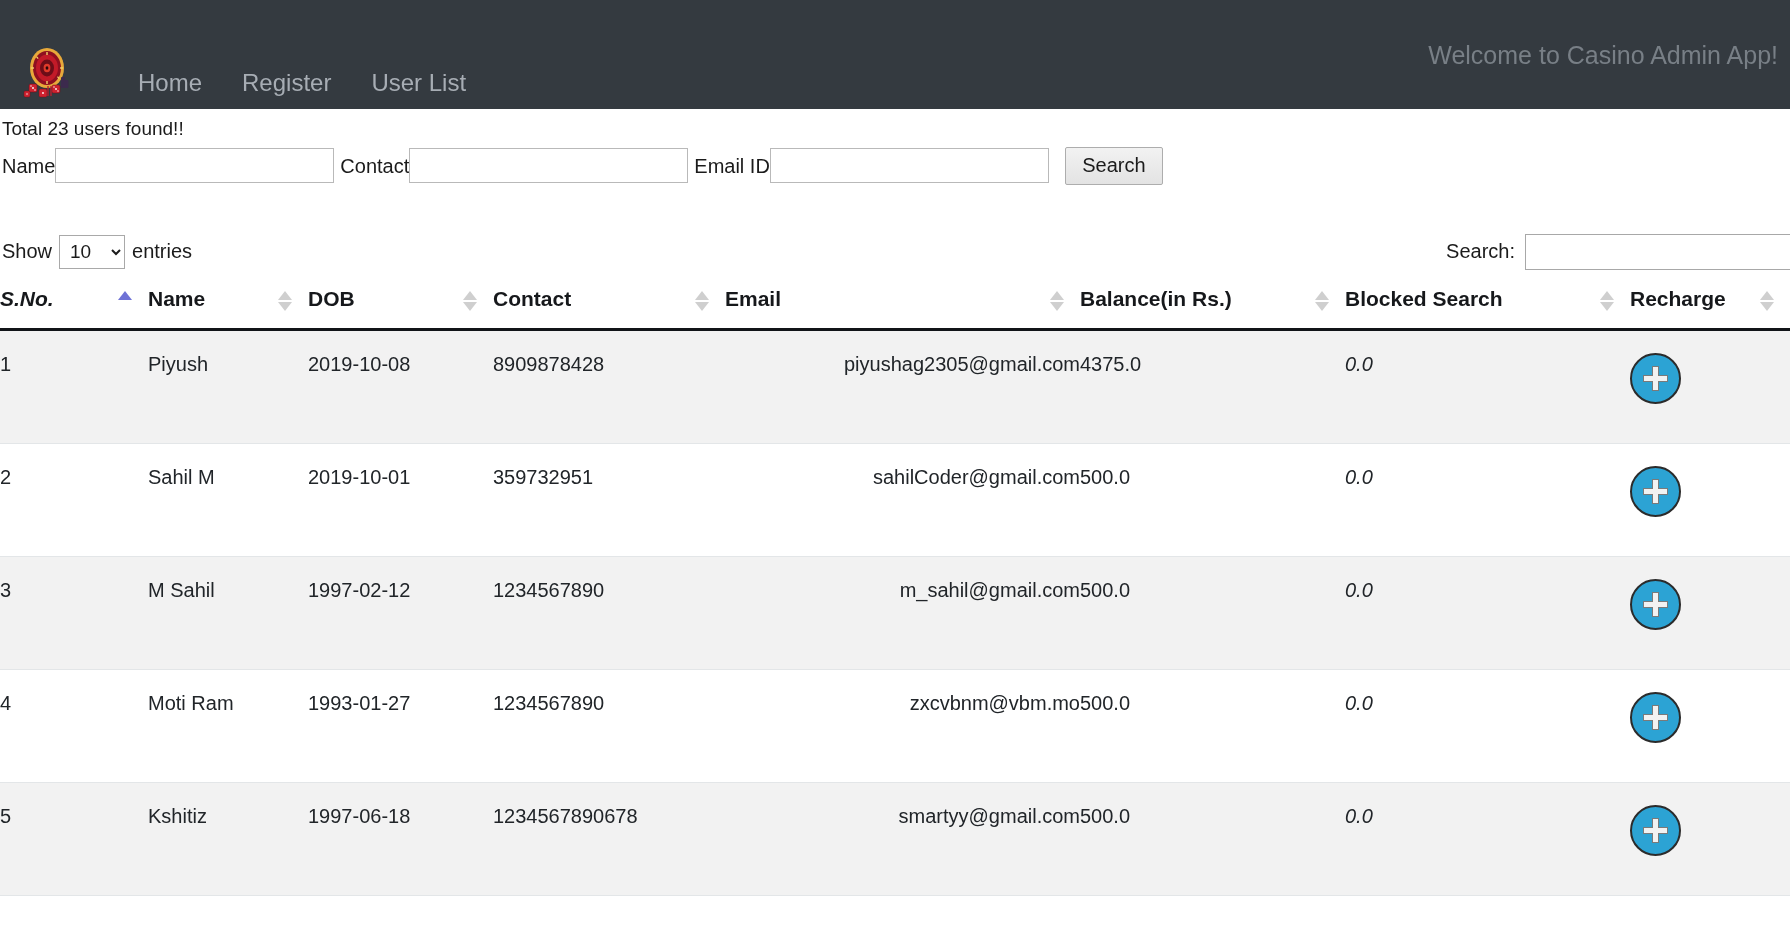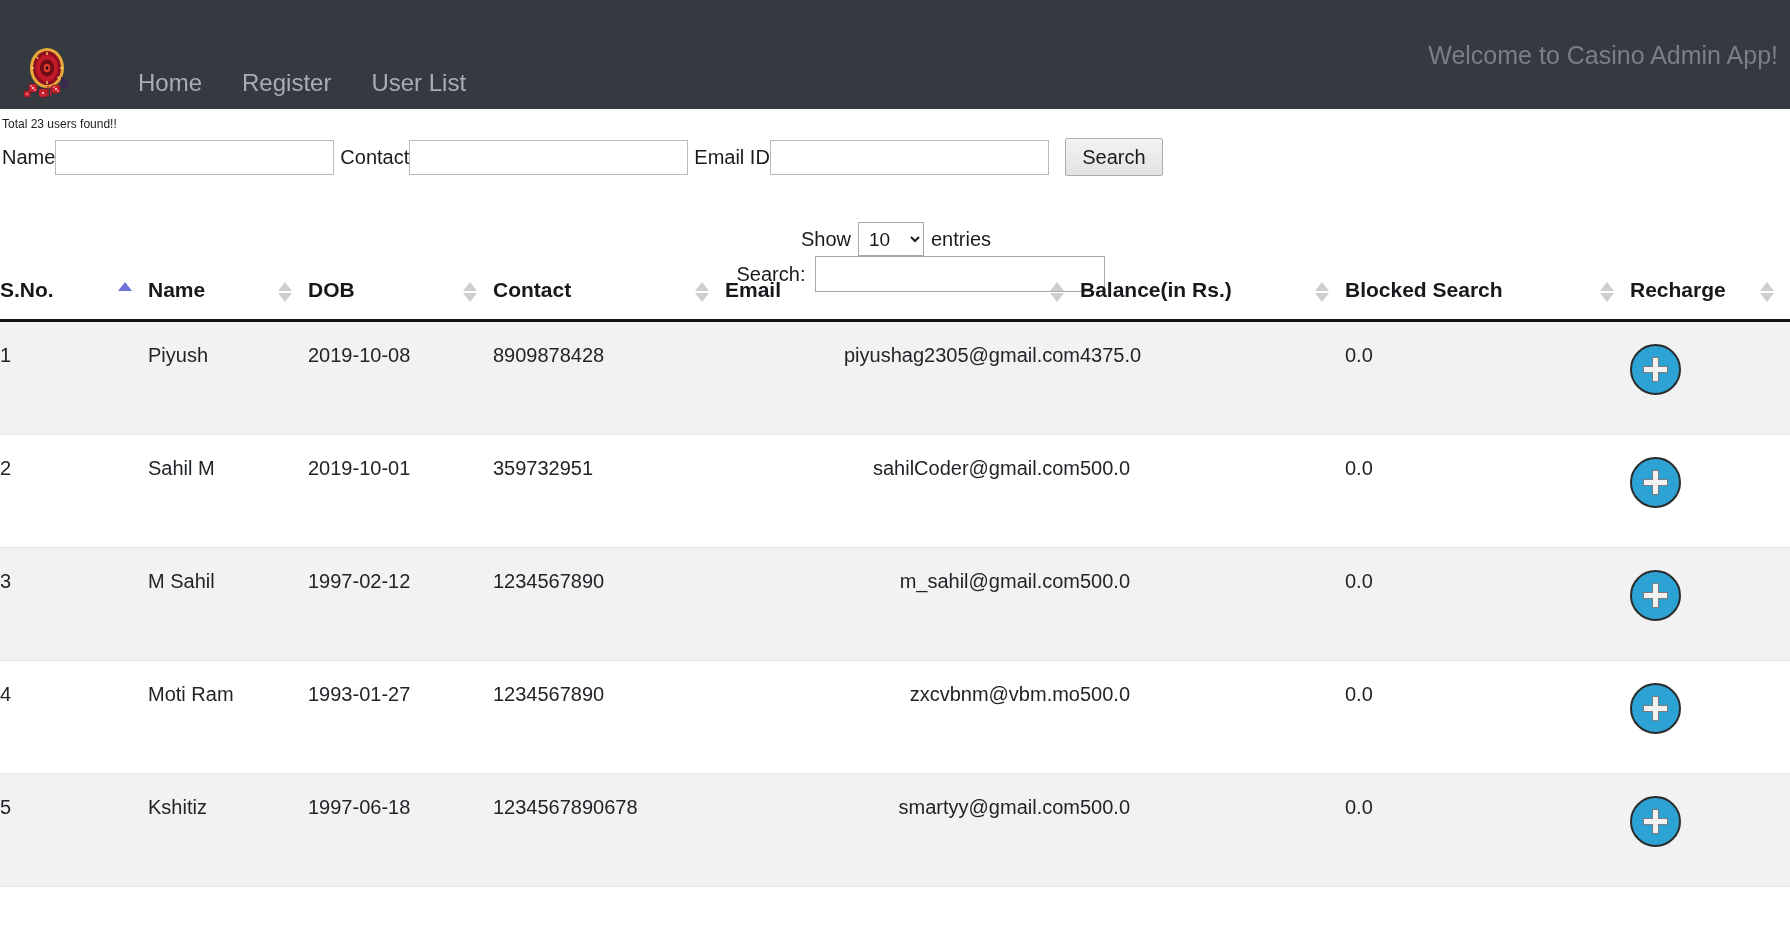--- a/index.html
+++ b/index.html
@@ -47,21 +47,21 @@
     top: 50%;
     transform: translateY(-50%);
     color: #787f86;
     font-size: 25px;
     white-space: nowrap;
   }
 
   
   .content { padding: 0; background: #fff; }
   .total-line {
-    font-size: 12px;
+    font-size: 19px;
     color: #1b1b1b;
     padding: 8px 12px 4px 2px;
     line-height: 1.25;
   }
   .filter-row {
     display: flex;
     align-items: center;
     padding: 2px 0 0 2px;
   }
   .filter-label {
@@ -111,21 +111,20 @@
   }
 
   
   .dt-controls {
     display: flex;
     align-items: center;
     justify-content: space-between;
     margin-top: 46px;
     padding: 0 0 0 2px;
     height: 42px;
-    flex-direction: column;
   }
   .dt-length {
     font-size: 20px;
     color: #1b1b1b;
     display: flex;
     align-items: center;
     gap: 7px;
   }
   .dt-select {
     height: 34px;
@@ -218,24 +217,24 @@
   col.c-balance  { width: 265px; }
   col.c-blocked  { width: 285px; }
   col.c-recharge { width: 160px; }
 
   td.cell-sno     { padding-left: 2px; }
   td.cell-name    { padding-left: 28px; }
   td.cell-dob     { padding-left: 2px; }
   td.cell-contact { padding-left: 2px; }
   td.cell-email   { padding-left: 2px; text-align: right; }
   td.cell-balance { padding-left: 26px; }
-  td.cell-blocked { padding-left: 2px; }
+  td.cell-blocked { padding-left: 2px; font-style: italic; }
   td.cell-recharge{ padding-left: 20px; padding-top: 12px; }
 
-  th.h-sno     { padding-left: 24px; }
+  th.h-sno     { padding-left: 24px; font-style: italic; }
   th.h-name    { padding-left: 26px; }
   th.h-dob     { padding-left: 2px; margin-left: 40px; }
   th.h-contact { padding-left: 2px; }
   th.h-email   { padding-left: 2px; }
   th.h-balance { padding-left: 36px; }
   th.h-blocked { padding-left: 2px; }
   th.h-recharge{ padding-left: 2px; }
 
   .recharge-btn {
     width: 51px; height: 51px;

